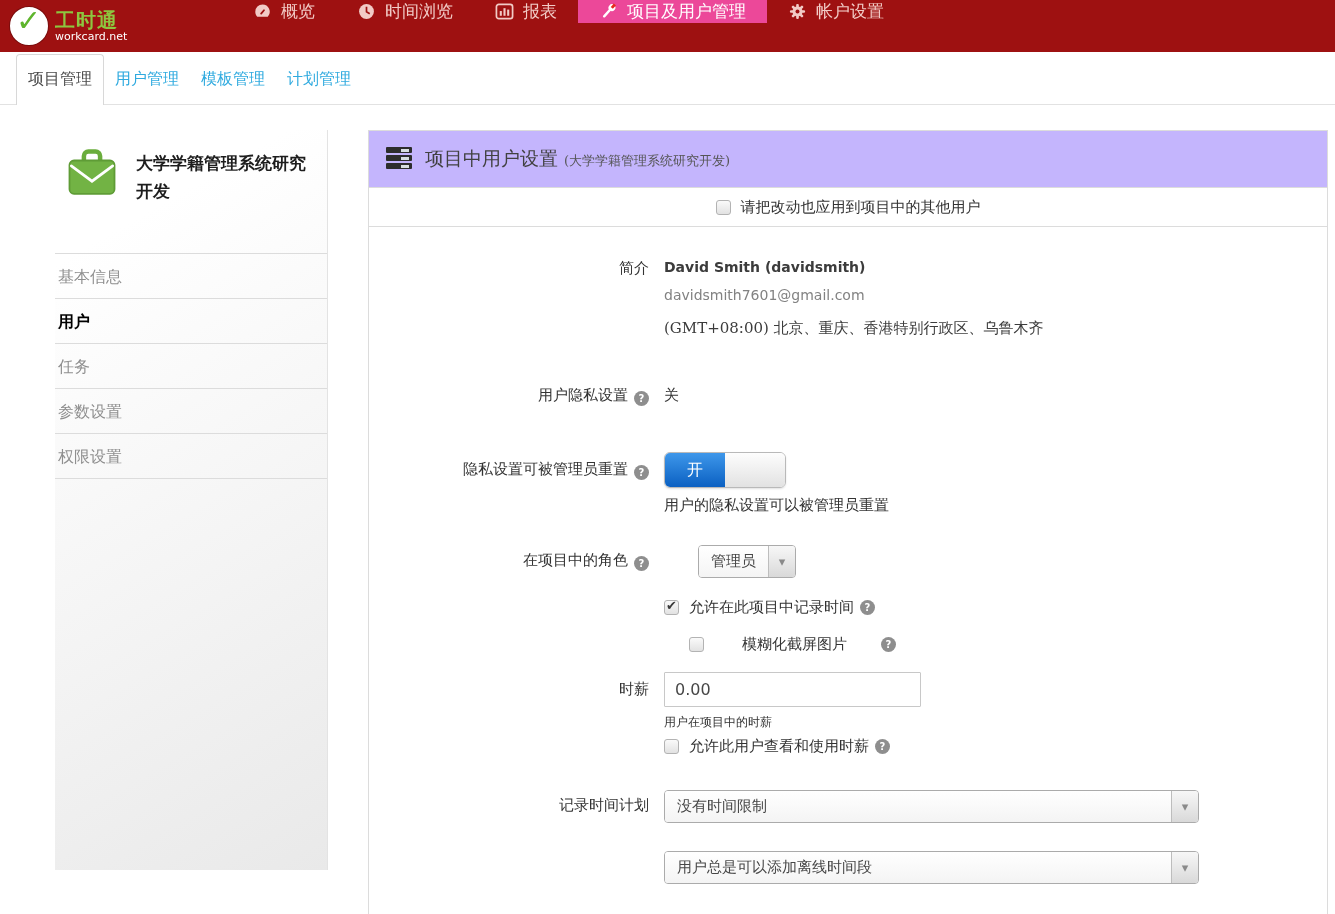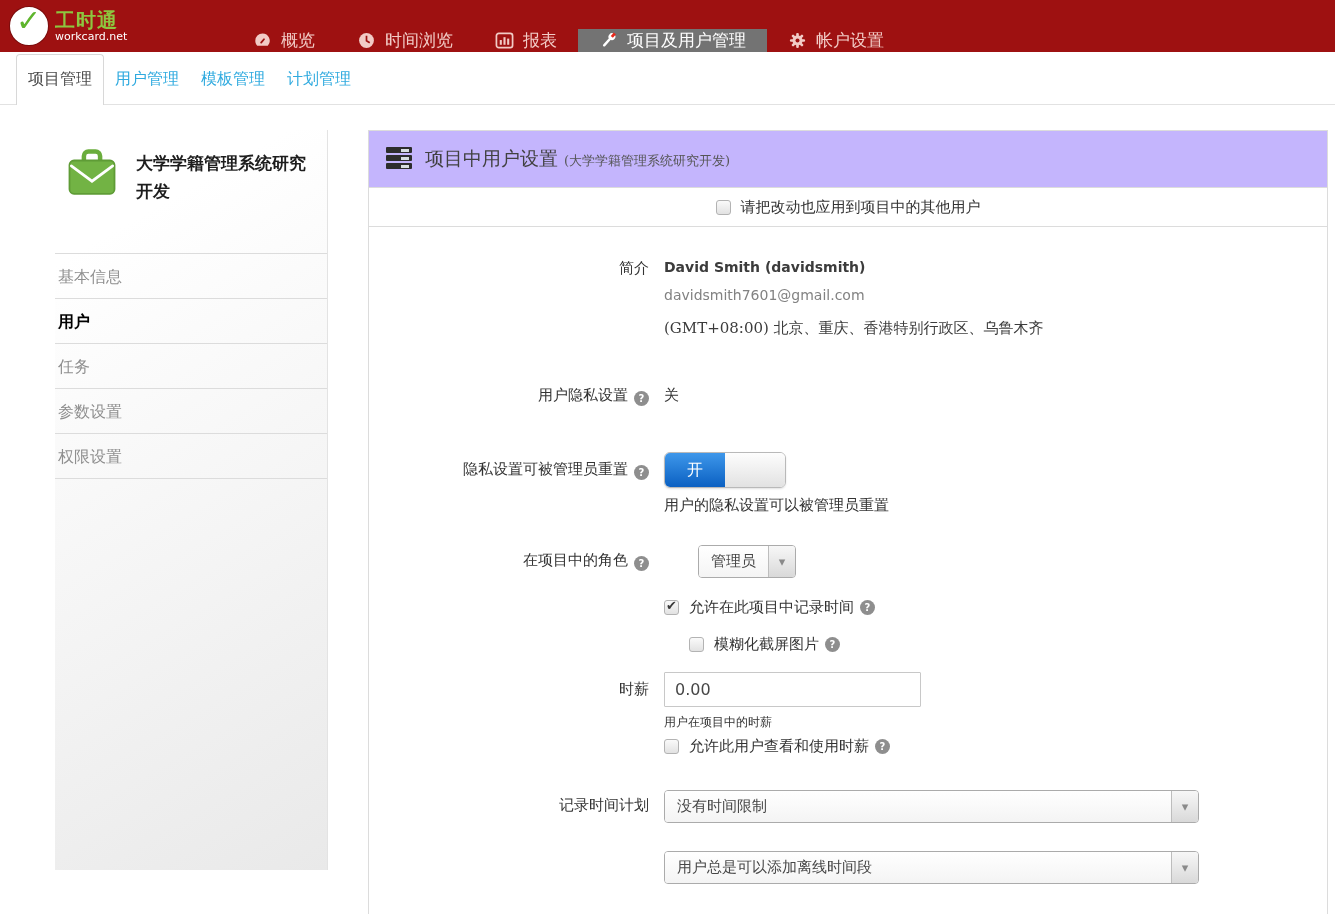--- a/index.html
+++ b/index.html
@@ -9,24 +9,24 @@
   
   .navbar { height:52px; background:#9e1111; display:flex; align-items:stretch; }
   .logo { display:flex; align-items:center; padding-left:10px; width:170px; cursor:pointer; }
   .logo-clock { width:38px; height:38px; border-radius:50%; background:#fff;
     border:2px solid #fff; position:relative; box-shadow:0 0 0 1px #7a0d0d; }
   .logo-clock::before { content:"✓"; position:absolute; left:4px; top:-6px;
     font-size:30px; font-weight:bold; color:#5eb52c; font-family:"DejaVu Sans",sans-serif; }
   .logo-text { margin-left:7px; }
   .logo-title { color:#8dc63f; font-size:20px; font-weight:bold; letter-spacing:1px; line-height:22px; }
   .logo-sub { color:#fff; font-size:11px; font-family:"DejaVu Sans",sans-serif; line-height:12px; }
-  .nav-items { display:flex; align-items:flex-end; margin-left:62px; }
+  .nav-items { display:flex; align-items:flex-start; margin-left:62px; }
   .nav-item { display:flex; align-items:center; padding:0 21px; color:#f2cbc6;
     font-size:17px; cursor:pointer; text-decoration:none; }
-  .nav-item.active { background:#737373; color:#fff; }
+  .nav-item.active { background:#ec4899; color:#fff; }
   .nav-icon { width:19px; height:19px; margin-right:9px; display:inline-block; }
   .nav-icon svg { width:19px; height:19px; display:block; }
 
   
   .tabbar { display:flex; align-items:flex-end; height:53px; border-bottom:1px solid #e2e2e2;
     padding-left:16px; background:#fff; }
   .tab { padding:14px 11px; font-size:16px; color:#2faadf; cursor:pointer; }
   .tab.active { background:#fff; border:1px solid #d8d8d8; border-bottom:none;
     border-radius:4px 4px 0 0; color:#4a4a4a; margin-bottom:-1px; padding-bottom:15px; }
 
@@ -108,21 +108,21 @@
     font-size:16px; color:#474747; padding-left:10px;
     font-family:"DejaVu Sans",sans-serif; }
   .rate-caption { margin-top:7px; font-size:12px; color:#333; }
 
   
   .m-profile { margin-bottom:48px; }
   .m-privacy { margin-bottom:46px; }
   .m-reset { margin-bottom:30px; }
   .m-role { margin-bottom:20px;gap:34px; }
   .m-cb { margin-bottom:18px; margin-left:295px; }
-  .m-cb.indent { margin-left:320px; }
+  .m-cb.indent { margin-left:320px;gap:28px; }
   .m-cb-last { margin-bottom:32px; }
   .m-rate { margin-bottom:34px; }
   .m-plan { margin-bottom:28px; }
   .pt8 { padding-top:8px; }
   .pt6 { padding-top:6px; }
 </style>
 </head>
 <body>
 
 <header class="navbar">

